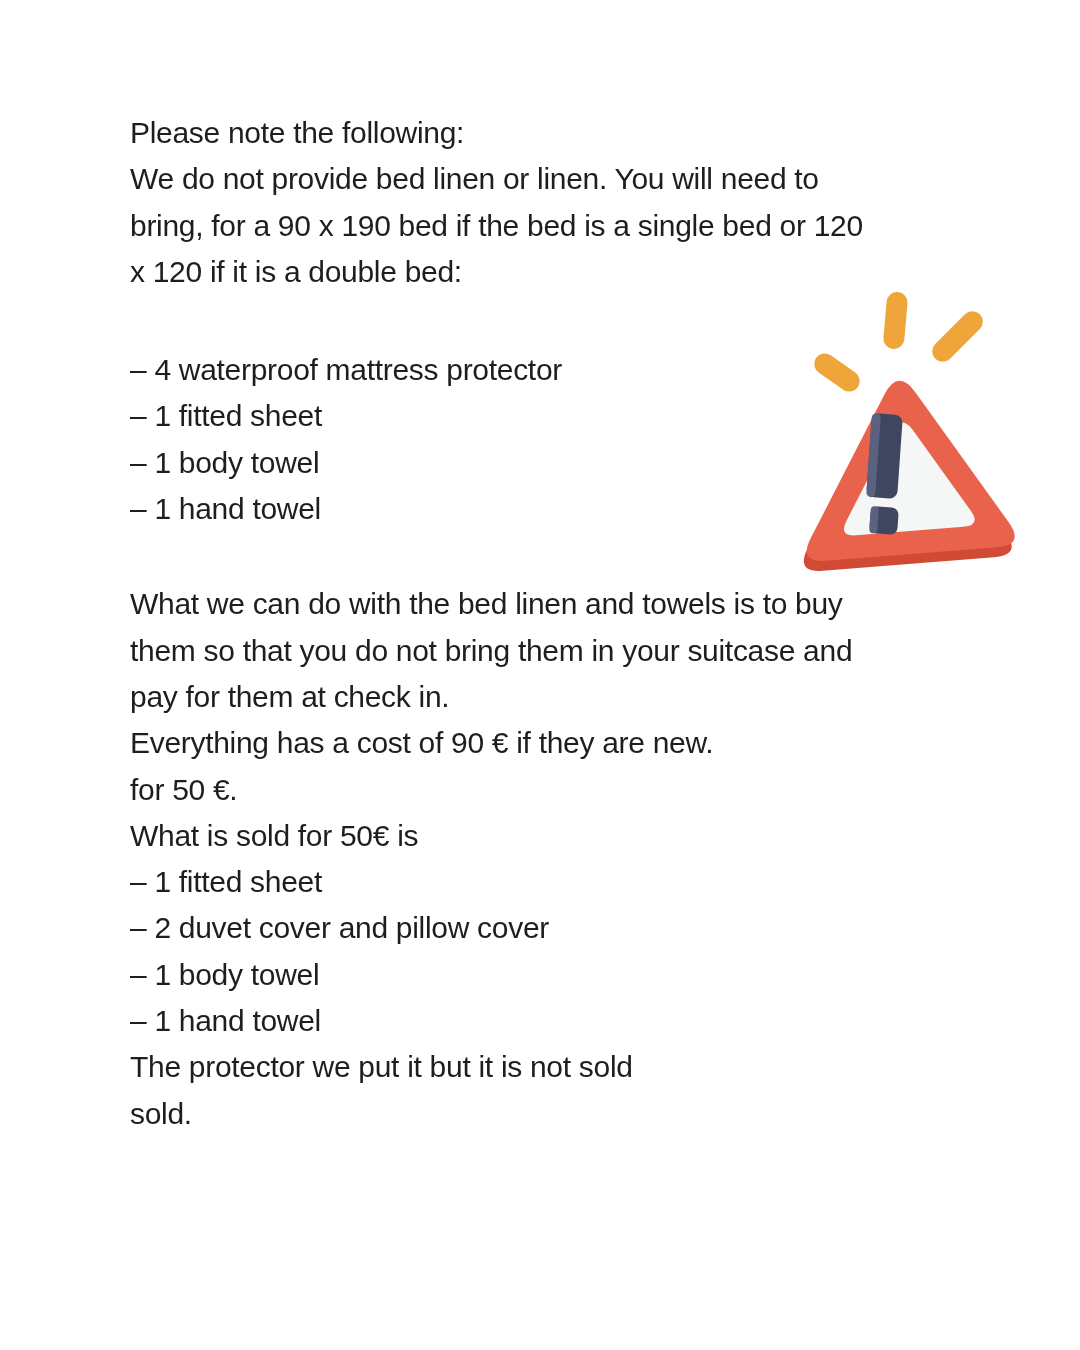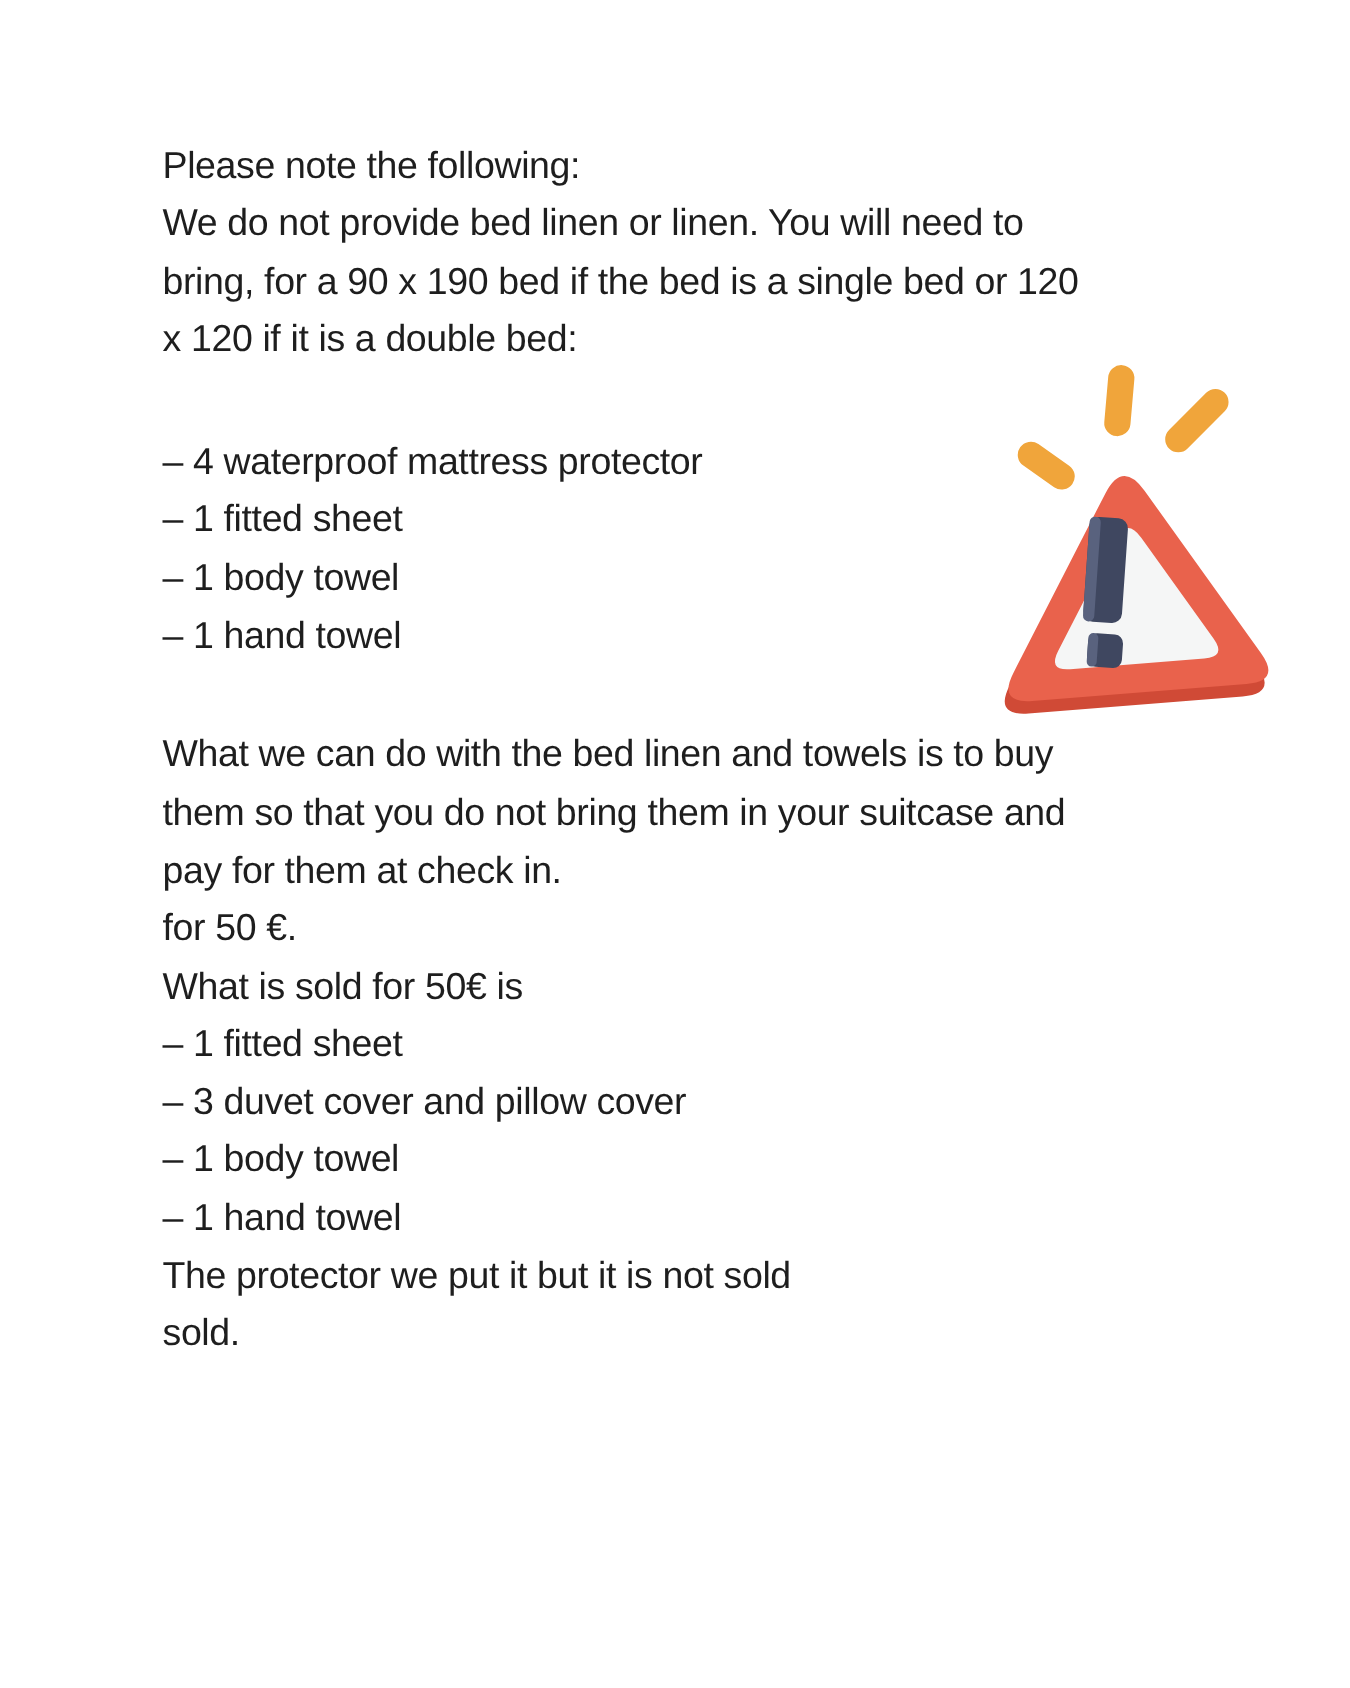--- a/index.html
+++ b/index.html
@@ -57,24 +57,25 @@
       <p class="line">– 4 waterproof mattress protector</p>
       <p class="line">– 1 fitted sheet</p>
       <p class="line">– 1 body towel</p>
       <p class="line">– 1 hand towel</p>
     </div>
 
     <div class="block gap-md">
       <p class="line">What we can do with the bed linen and towels is to buy</p>
       <p class="line">them so that you do not bring them in your suitcase and</p>
       <p class="line">pay for them at check in.</p>
+      <p class="line">Everything has a cost of 90 € if they are new.</p>
       <p class="line">for 50 €.</p>
       <p class="line">What is sold for 50€ is</p>
       <p class="line">– 1 fitted sheet</p>
-      <p class="line">– 3 duvet cover and pillow cover</p>
+      <p class="line">– 2 duvet cover and pillow cover</p>
       <p class="line">– 1 body towel</p>
       <p class="line">– 1 hand towel</p>
       <p class="line">The protector we put it but it is not sold</p>
       <p class="line">sold.</p>
     </div>
 
   </main>
 
   <figure class="icon-wrap">
     <svg viewBox="0 0 250 300" width="250" height="300" xmlns="http://www.w3.org/2000/svg">

